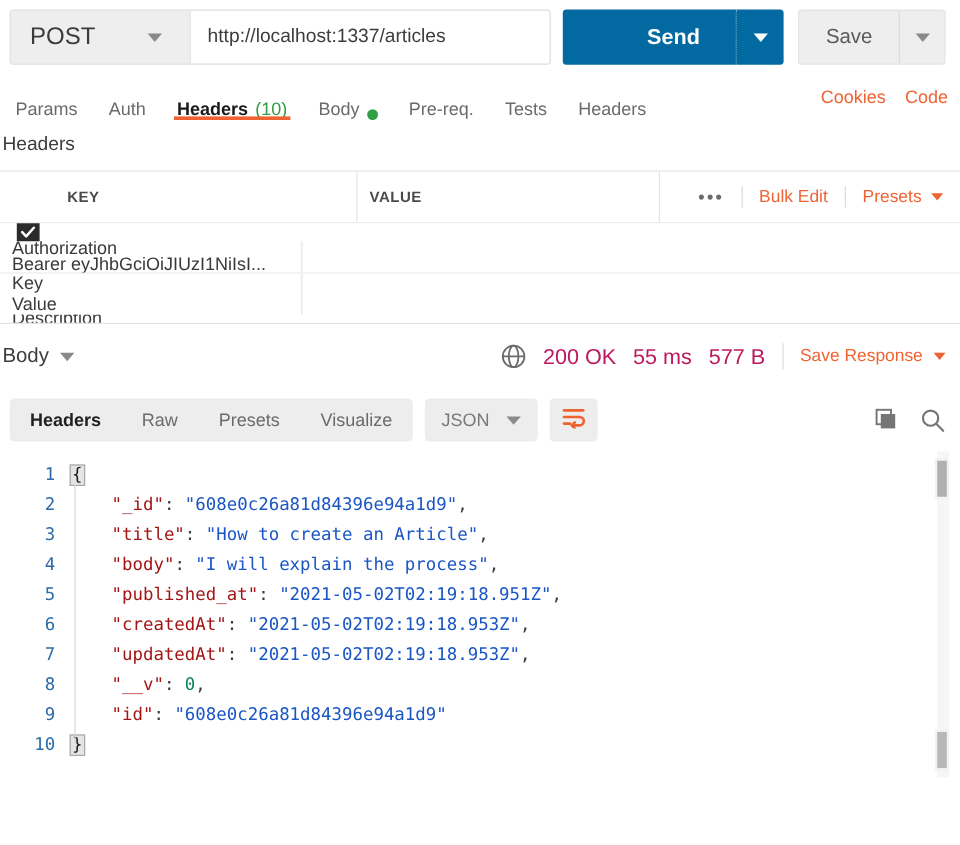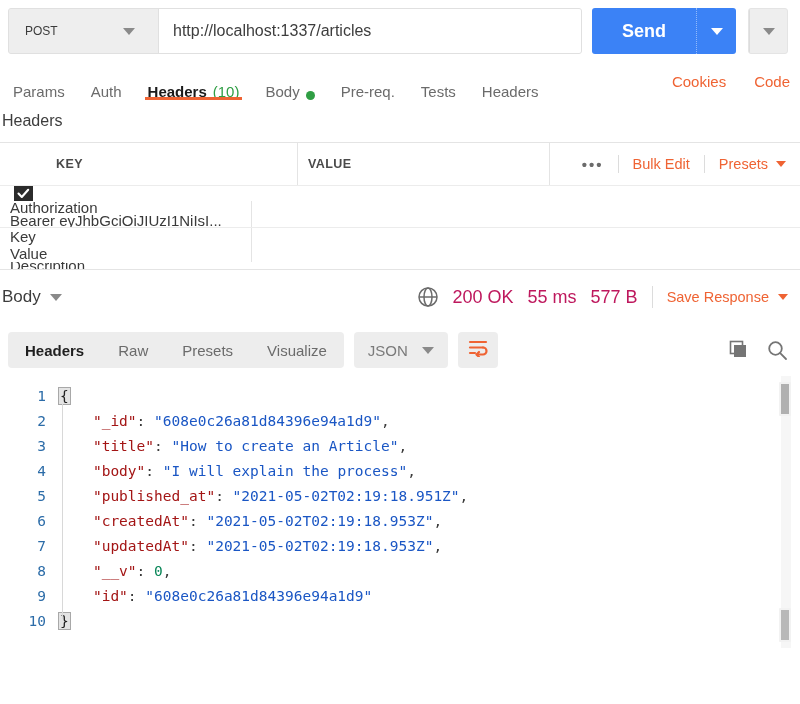--- a/index.html
+++ b/index.html
@@ -32,21 +32,21 @@
     margin-right: 10px;
   }
   .method-select {
     width: 150px;
     display: flex;
     align-items: center;
     justify-content: space-between;
     padding: 0 23px 0 16px;
     background: #eeeeee;
     border-right: 1px solid #e0e0e0;
-    font-size: 12px;
+    font-size: 20px;
     color: #3b3b3b;
     cursor: pointer;
   }
   .url-input {
     flex: 1;
     background: #ffffff;
     border: none;
     outline: none;
     padding: 0 14px;
     font-size: 16px;
@@ -62,24 +62,25 @@
   }
   .caret.white { border-top-color: #ffffff; }
   .caret.orange { border-top-color: #ef6333; }
   .caret.small {
     border-left-width: 5px; border-right-width: 5px; border-top-width: 6px;
   }
 
   .send-group {
     display: flex;
     height: 46px;
-    background: #3b82f6;
+    background: #0369a1;
     border-radius: 3px;
     overflow: hidden;
     margin-right: 12px;
+    padding-left: 40px;
   }
   .send-btn {
     display:flex; align-items:center; justify-content:center;
     padding: 0 30px;
     color: #fff; font-size: 18px; font-weight: bold;
     cursor: pointer;
     border: none; background: transparent;
     font-family: "Liberation Sans", sans-serif;
   }
   .send-caret {
@@ -129,21 +130,21 @@
     content: "";
     position: absolute;
     left: 10px; right: 10px; bottom: 0;
     height: 3px; background: #ef6333;
   }
   .tab .count { color: #2f9e44; font-weight: normal; }
   .tab .dot {
     width: 9px; height: 9px; border-radius: 50%;
     background: #2f9e44; display: inline-block;
   }
-  .tabs-right { margin-left: auto; display: flex; gap: 28px; padding-right: 2px; align-items: center; }
+  .tabs-right { margin-left: auto; display: flex; gap: 16px; padding-right: 2px; align-items: center; }
   .link-orange { color: #ef6333; font-size: 15px; cursor: pointer; }
 
   
   .headers-bar {
     display: flex; align-items: center;
     height: 42px;
     padding: 0 0 0 2px;
     gap: 14px;
   }
   .headers-title { font-size: 16px; color: #3d3d3d; }
@@ -308,20 +309,21 @@
     </div>
 
     <div class="send-group">
       <button class="send-btn">Send</button>
       <div class="send-caret">
         <span class="caret white"></span>
       </div>
     </div>
 
     <div class="save-group">
+      <button class="save-btn">Save</button>
       <div class="save-caret">
         <span class="caret"></span>
       </div>
     </div>
   </div>
 
   <div class="req-tabs">
     <div class="tab">
       <span>Params</span>
     </div>

